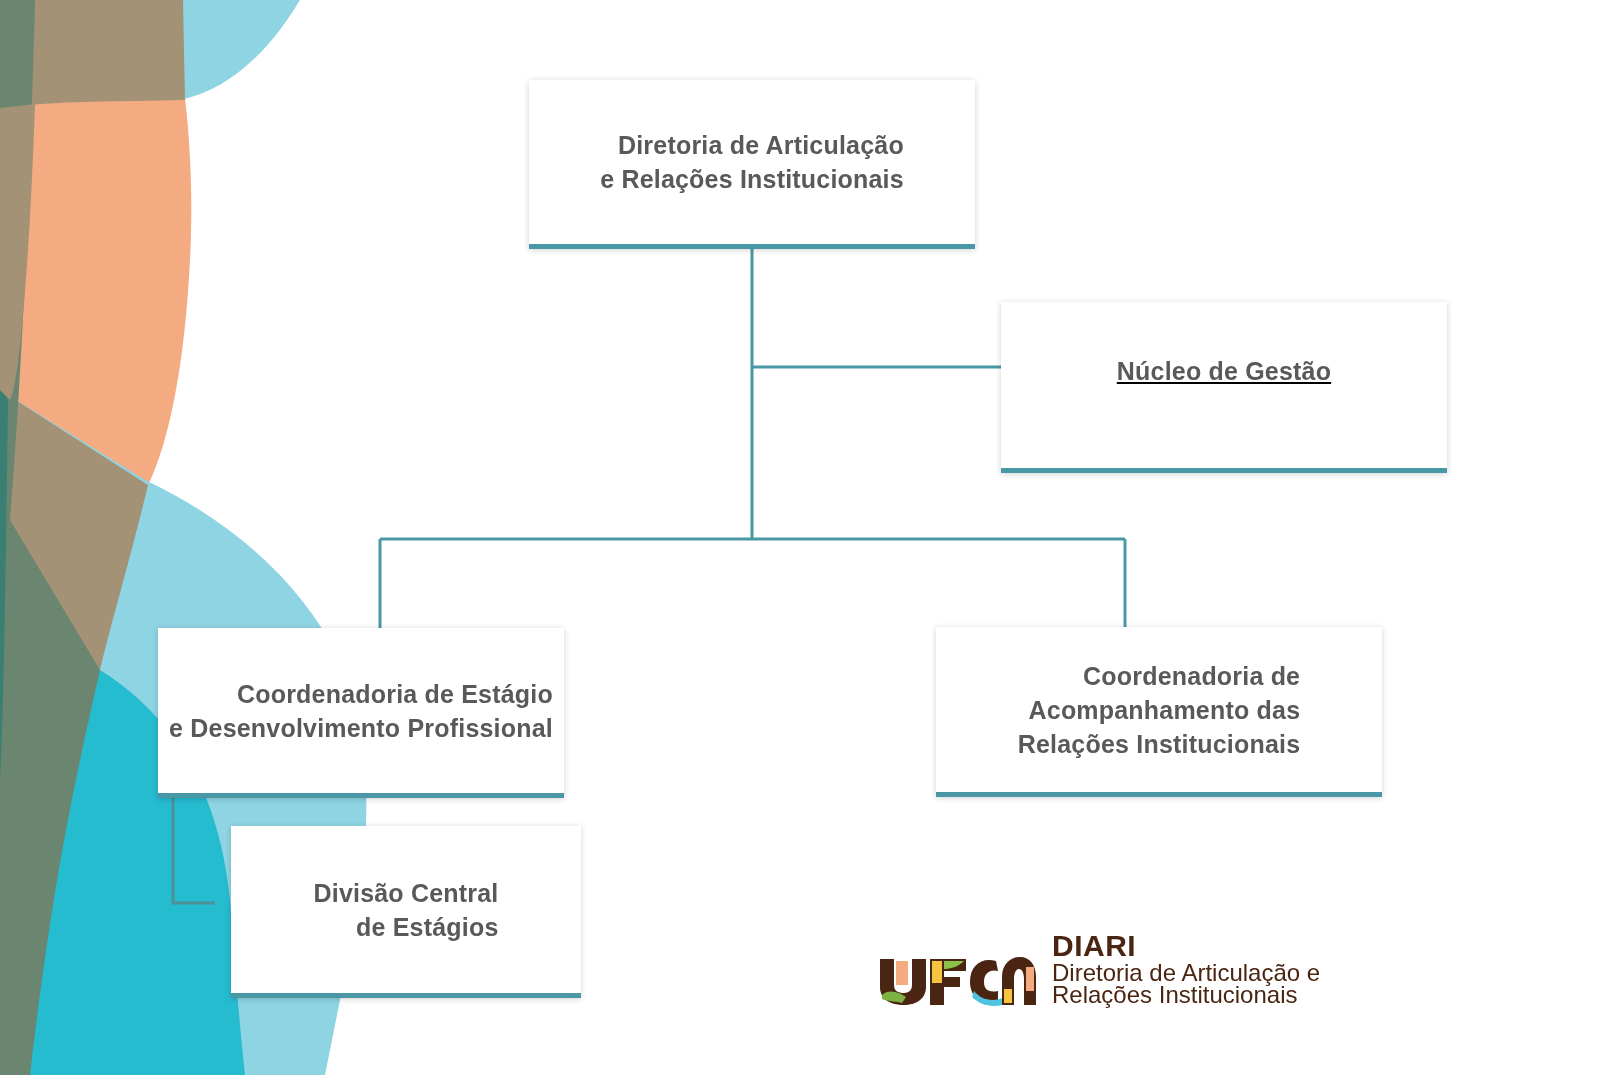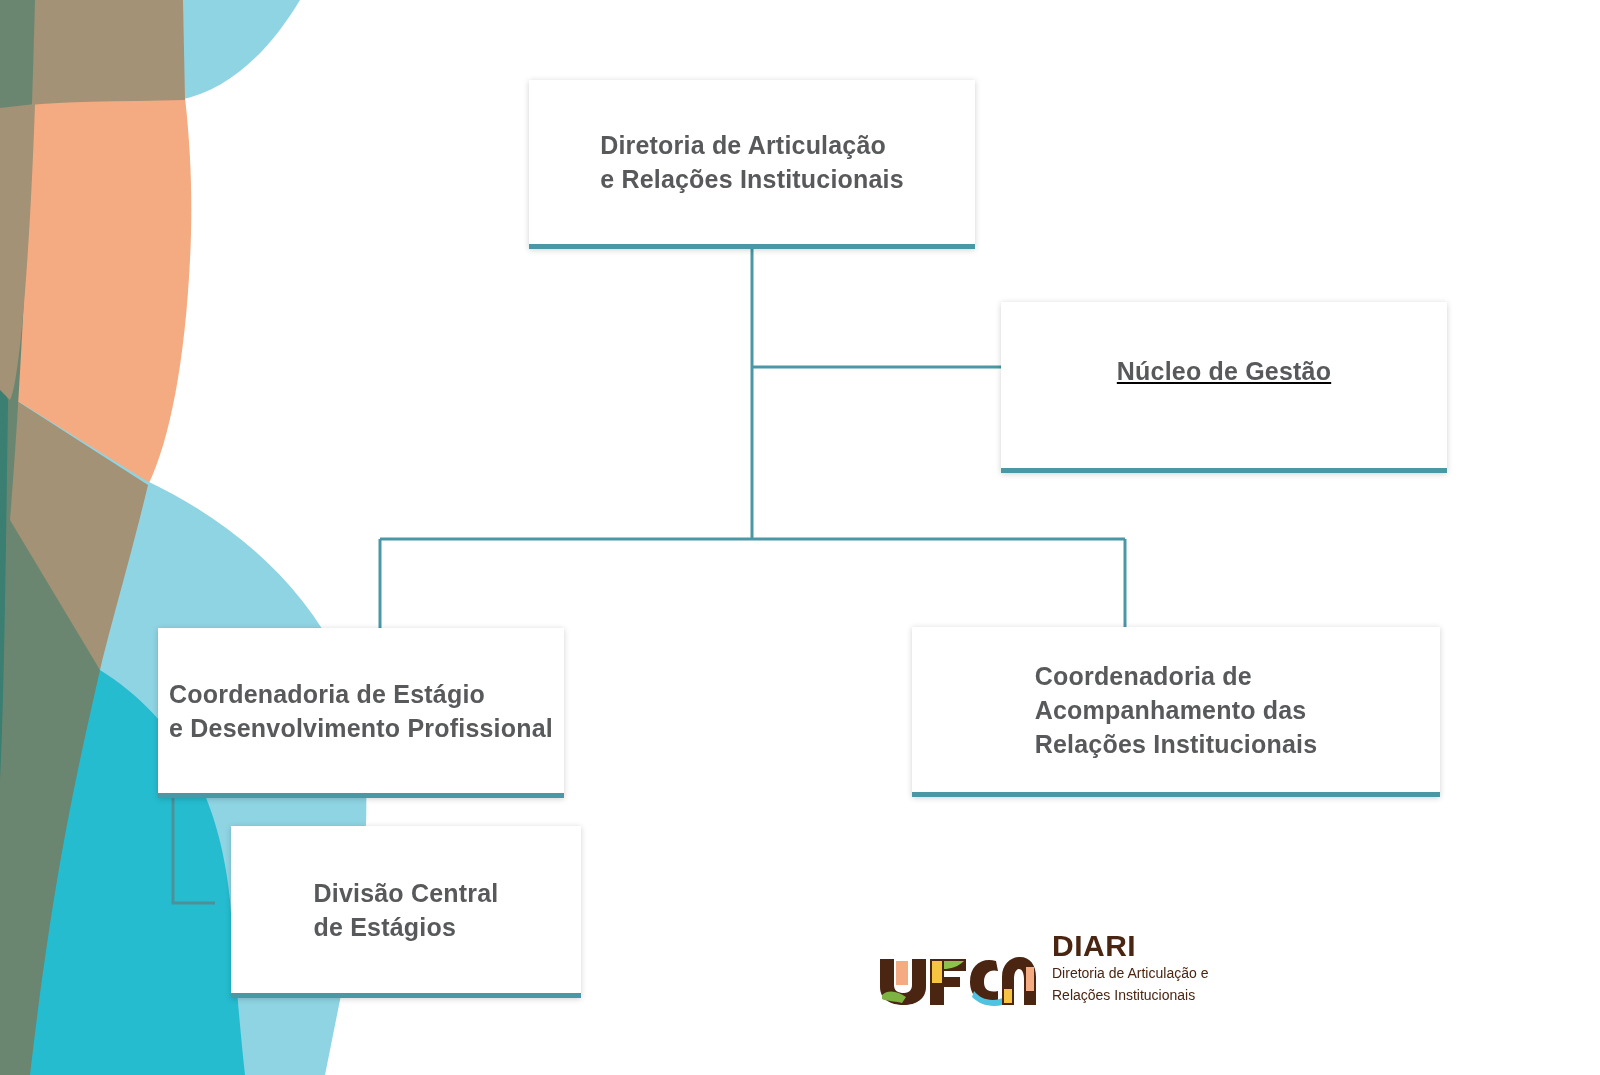--- a/index.html
+++ b/index.html
@@ -10,37 +10,37 @@
     }
     .bg-art { position: absolute; left: 0; top: 0; width: 1600px; height: 1075px; z-index: 0; }
     .connectors { position: absolute; left: 0; top: 0; width: 1600px; height: 1075px; z-index: 1; }
     .box {
       position: absolute; z-index: 2;
       background: #ffffff;
       box-shadow: 0 1px 6px rgba(0,0,0,0.18);
       border-bottom: 5px solid #4a97a6;
       box-sizing: border-box;
       display: flex; align-items: center; justify-content: center;
-      text-align: left;
+      text-align: right;
     }
     .box-label {
       color: #58595b; font-weight: bold; font-size: 25px; line-height: 34px;
       white-space: pre-line; letter-spacing: 0.2px;
     }
     #box-root { left: 529px; top: 80px; width: 446px; height: 169px; }
     #box-nucleo { left: 1001px; top: 302px; width: 446px; height: 171px; align-items: flex-start; padding-top: 52px; text-decoration: underline; }
     #box-ced { left: 158px; top: 628px; width: 406px; height: 170px; }
-    #box-carI { left: 912px; top: 627px; width: 528px; height: 170px; }
+    #box-carI { left: 936px; top: 627px; width: 446px; height: 170px; }
     #box-dce { left: 231px; top: 826px; width: 350px; height: 172px; }
 
     .logo { position: absolute; left: 878px; top: 932px; z-index: 2; display: flex; align-items: flex-end; }
     .logo-mark { width: 160px; height: 55px; }
     .logo-text { margin-left: 14px; margin-top: -2px; color: #4a2512; }
     .logo-acronym { font-size: 30px; font-weight: bold; line-height: 32px; letter-spacing: 0.5px; }
-    .logo-full { font-size: 14px; line-height: 22px; white-space: pre-line; }
+    .logo-full { font-size: 24px; line-height: 22px; white-space: pre-line; }
   </style>
 </head>
 <body>
 
 <svg class="bg-art" viewBox="0 0 1600 1075" preserveAspectRatio="none">
 
   <path d="M160,0 L300,0 C270,50 230,90 180,100 L150,100 Z" fill="#8fd4e3"></path>
 
   <path d="M30,0 L170,0 C185,80 195,160 190,260 C185,360 170,440 148,485 L0,390 L0,0 Z" fill="#f4ab82"></path>
 

